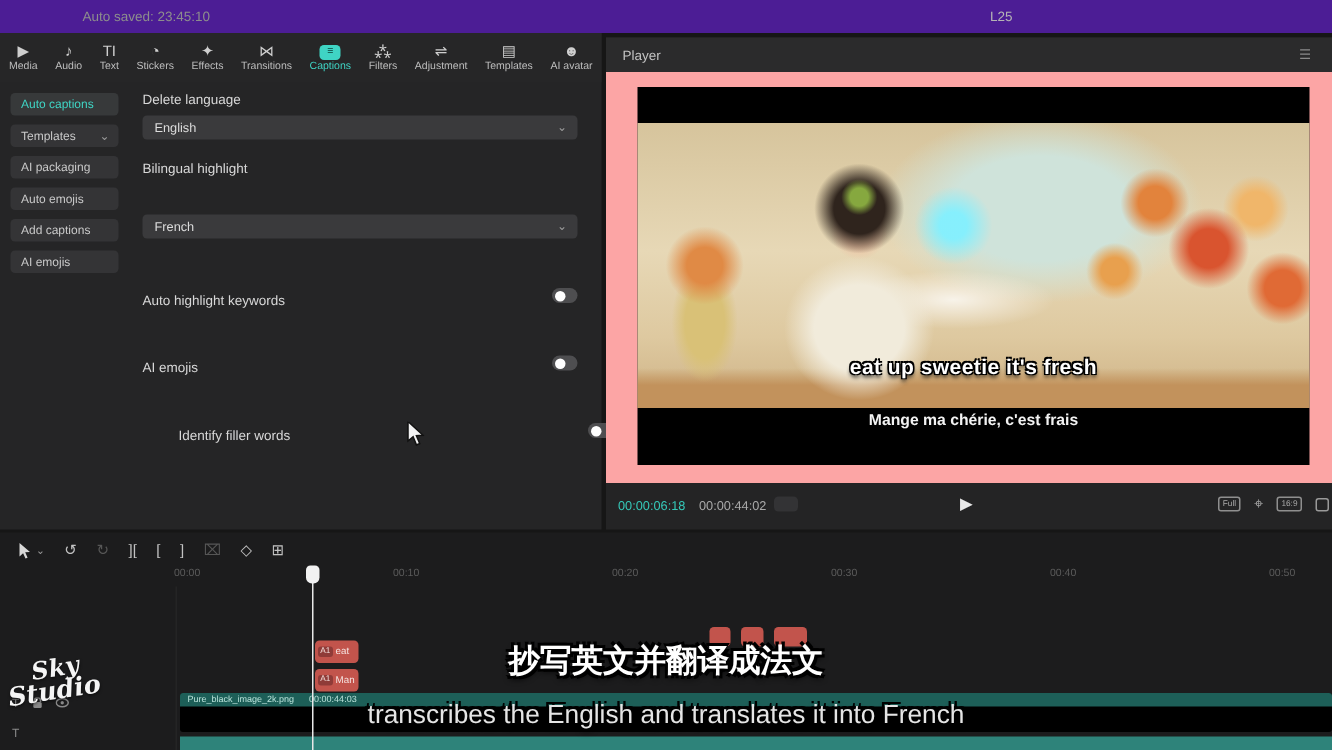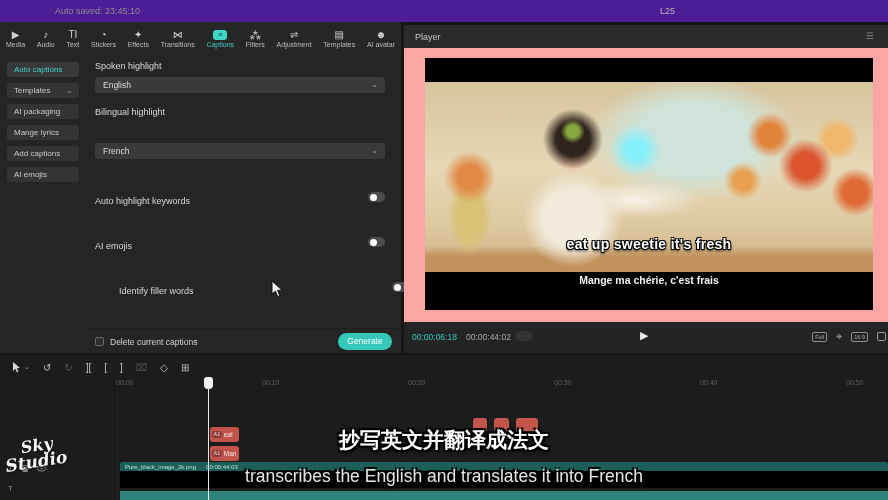--- a/index.html
+++ b/index.html
@@ -205,29 +205,29 @@
 
     <div class="abs sidebar">
       <div class="side-chip active">
         <span>Auto captions</span></div>
       <div class="side-chip">
         <span>Templates</span>
         <span class="side-caret">⌄</span></div>
       <div class="side-chip">
         <span>AI packaging</span></div>
       <div class="side-chip">
-        <span>Mange lyrics</span></div>
+        <span>Auto emojis</span></div>
       <div class="side-chip">
         <span>Add captions</span></div>
       <div class="side-chip">
         <span>AI emojis</span></div>
     </div>
 
     <div class="abs cap-panel">
-      <div class="abs fld-label" style="left:0; top:6px;">Spoken highlight</div>
+      <div class="abs fld-label" style="left:0; top:6px;">Delete language</div>
       <div class="abs dropdown" style="left:0; top:22px;">
         <span>English</span>
         <span class="dd-caret">⌄</span>
       </div>
       <div class="abs fld-label" style="left:0; top:52px;">Bilingual highlight</div>
       <div class="abs dropdown" style="left:0; top:72px;">
         <span>French</span>
         <span class="dd-caret">⌄</span>
       </div>
       <div class="abs toggle-row" style="left:0; top:103px;">
@@ -237,25 +237,20 @@
       <div class="abs toggle-row" style="left:0; top:134px;">
         <span class="toggle-label">AI emojis</span>
         <span class="toggle"></span>
       </div>
       <div class="abs toggle-row" style="left:0; top:165px;margin-left:24px;">
         <span class="toggle-label">Identify filler words</span>
         <span class="toggle"></span>
       </div>
     </div>
 
-    <div class="abs panel-bottom">
-      <div class="abs chk"></div>
-      <div class="abs chk-label">Delete current captions</div>
-      <div class="abs generate-btn">Generate</div>
-    </div>
   </div>
 
   <div class="abs player-panel">
     <div class="abs player-head">
       <div class="abs player-title">Player</div>
       <div class="abs player-menu">☰</div>
     </div>
     <div class="abs player-stage">
       <div class="abs video-frame">
         <div class="video-pic"></div>

